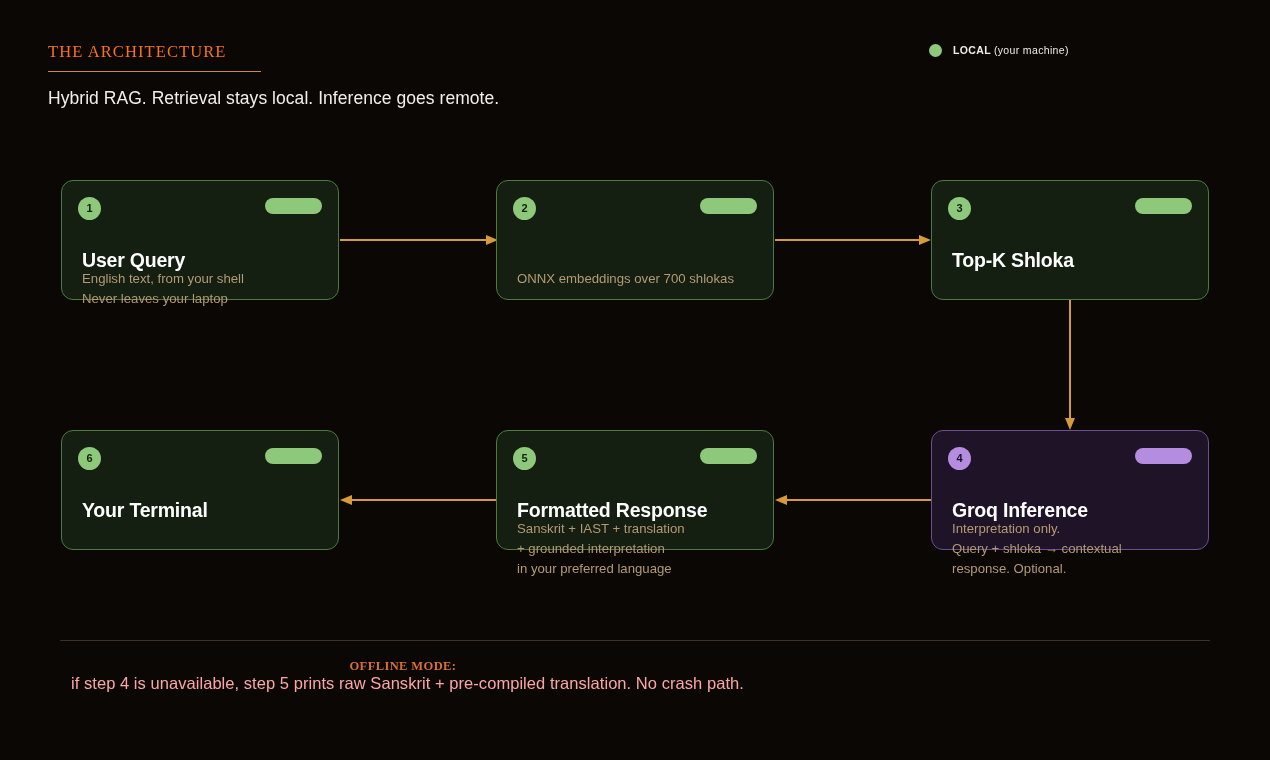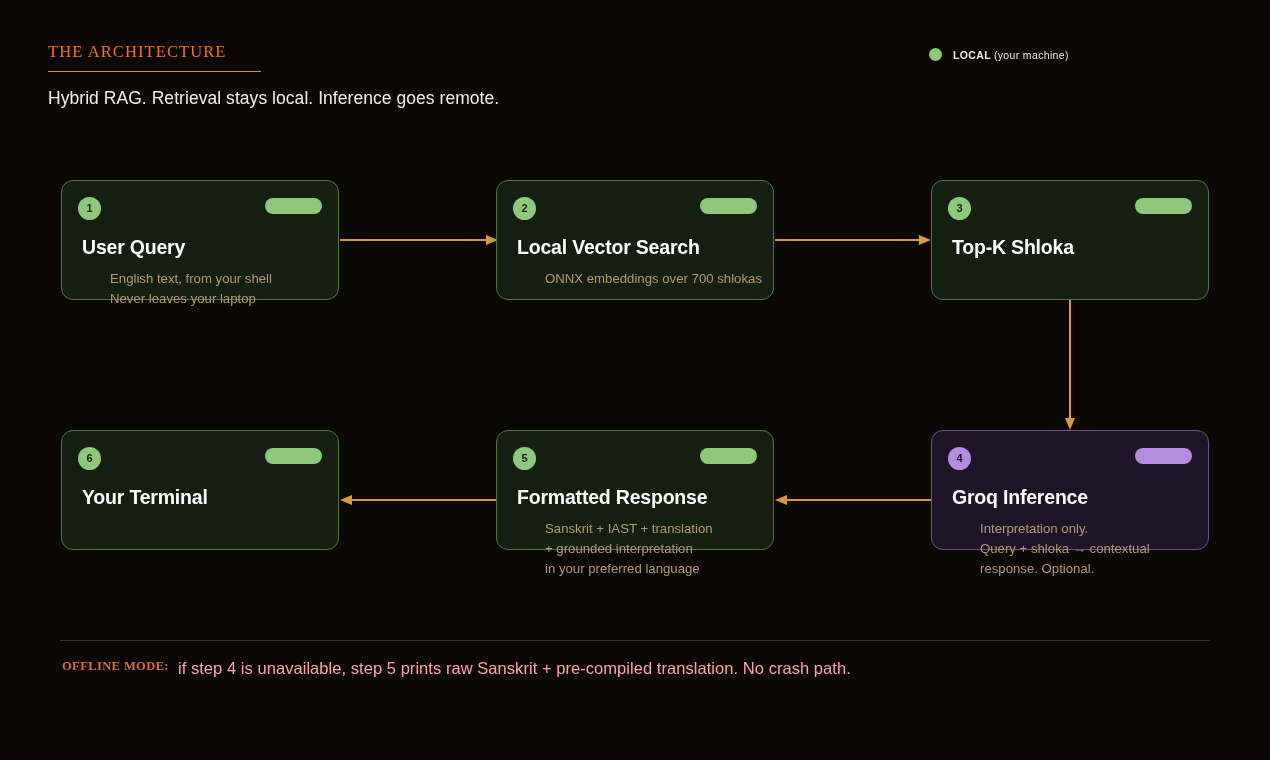--- a/index.html
+++ b/index.html
@@ -46,21 +46,20 @@
   }
 
   
   #legend {
     position: absolute;
     left: 929px;
     top: 44px;
   }
   .legend-row {
     display: flex;
-    align-items: center;
     height: 21px;
     margin-bottom: 4px;
   }
   .legend-dot {
     width: 13px;
     height: 13px;
     border-radius: 50%;
     flex: 0 0 auto;
   }
   .legend-dot.local  { background: #8ec87a; }
@@ -122,37 +121,37 @@
     height: 16px;
     border-radius: 8px;
     background: #8ec87a;
   }
   .card.remote .pill {
     background: #b58de0;
   }
   .card .card-title {
     position: absolute;
     left: 20px;
-    top: 55px;
+    top: 68px;
     font-size: 19.5px;
     font-weight: 700;
     color: #ffffff;
     letter-spacing: -0.2px;
     white-space: nowrap;
   }
   .card .card-desc {
     position: absolute;
     left: 20px;
     top: 88px;
     font-size: 13.2px;
     color: #b49a74;
     line-height: 20px;
     white-space: nowrap;
   }
-  .card .card-desc div { white-space: nowrap; margin-left: 28px; }
+  .card .card-desc div { white-space: nowrap; }
 
   
   .conn {
     position: absolute;
   }
   .conn svg { display: block; }
 
   
   #footer-rule {
     position: absolute;
@@ -160,22 +159,23 @@
     top: 640px;
     width: 1150px;
     height: 1px;
     background: #3a3227;
   }
   #footer {
     position: absolute;
     left: 62px;
     top: 659px;
     display: flex;
-    align-items: flex-start;
-    white-space: nowrap;
+    align-items: center;
+    white-space: nowrap;
+    flex-direction: column;
   }
   #footer-label {
     font-family: "Liberation Serif", serif;
     font-size: 12.5px;
     font-weight: 700;
     letter-spacing: 0.4px;
     color: #d9702f;
   }
   #footer-text {
     margin-left: 9px;
@@ -241,21 +241,20 @@
   <div class="card-title">User Query</div>
   <div class="card-desc">
     <div>English text, from your shell</div>
     <div>Never leaves your laptop</div>
   </div>
 </div>
 
 <div class="card" style="left:496px; top:180px;">
   <div class="badge">2</div>
   <div class="pill"></div>
-  <div class="card-title">Local Vector Search</div>
   <div class="card-desc">
     <div>ONNX embeddings over 700 shlokas</div>
   </div>
 </div>
 
 <div class="card" style="left:931px; top:180px;">
   <div class="badge">3</div>
   <div class="pill"></div>
   <div class="card-title">Top-K Shloka</div>
 </div>

